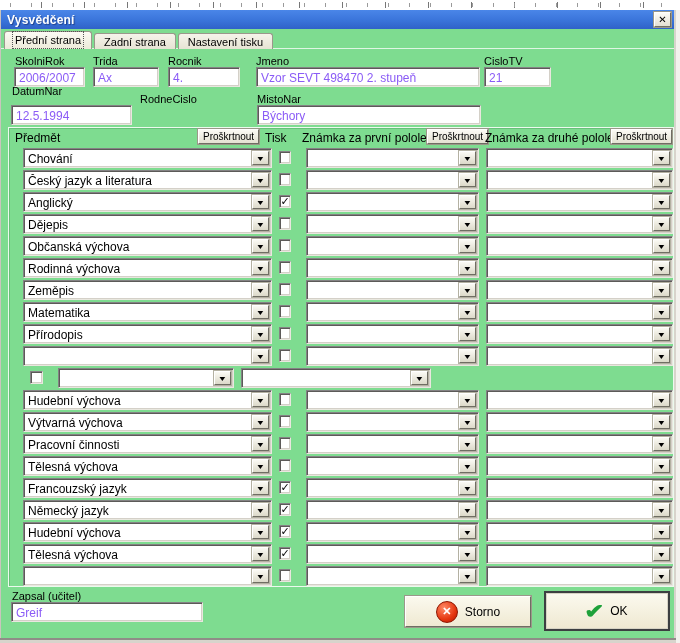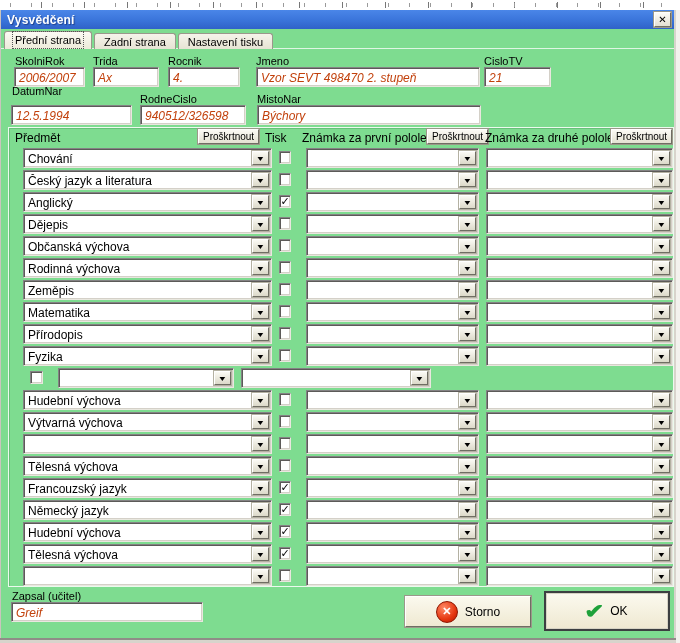--- a/index.html
+++ b/index.html
@@ -81,22 +81,22 @@
   }
   .tab.active .tab-label { outline:1px dotted #555; outline-offset:2px; }
 
   
   .lbl { position:absolute; font-size:11px; color:#000; white-space:nowrap; }
   .tb {
     position:absolute; height:20px; background:#fff;
     border:1px solid #848284;
     border-right-color:#e9e7df; border-bottom-color:#e9e7df;
     box-shadow:inset 1px 1px 0 #5c5a58, inset -1px -1px 0 #d4d0c8;
-    font-size:12px; color:#c2410c; padding:3px 3px 0 4px;
-    white-space:nowrap; overflow:hidden;font-style:italic;
+    font-size:12px; color:#8b5cf6; padding:3px 3px 0 4px;
+    white-space:nowrap; overflow:hidden;
   }
 
   
   .grid-frame {
     position:absolute; left:7px; top:98px; width:666px; height:460px;
     border:1px solid rgba(255,255,255,.85);
     box-shadow:inset 1px 1px 0 rgba(60,140,80,.35);
   }
   .hdr-lbl { position:absolute; font-size:12px; color:#000; white-space:nowrap; top:3px; }
   .mini-btn {
@@ -206,21 +206,20 @@
     <span class="lbl" style="left:167px;top:26px;">Rocnik</span>
     <div class="tb" style="left:167px;top:38px;width:72px;">4.</div>
     <span class="lbl" style="left:255px;top:26px;">Jmeno</span>
     <div class="tb" style="left:255px;top:38px;width:224px;">Vzor SEVT 498470 2. stupeň</div>
     <span class="lbl" style="left:483px;top:26px;">CisloTV</span>
     <div class="tb" style="left:483px;top:38px;width:67px;">21</div>
 
     <span class="lbl" style="left:11px;top:56px;">DatumNar</span>
     <div class="tb" style="left:10px;top:76px;width:121px;">12.5.1994</div>
     <span class="lbl" style="left:139px;top:64px;">RodneCislo</span>
-    <div class="tb" style="left:139px;top:76px;width:106px;">940512/326598</div>
     <span class="lbl" style="left:256px;top:64px;">MistoNar</span>
     <div class="tb" style="left:256px;top:76px;width:224px;">Býchory</div>
 
     <div class="grid-frame">
       <span class="hdr-lbl" style="left:6px;">Předmět</span>
       <button class="mini-btn" style="left:189px;">Proškrtnout</button>
       <span class="hdr-lbl" style="left:256px;">Tisk</span>
       <span class="hdr-lbl" style="left:293px;">Známka za první pololetí</span>
       <button class="mini-btn" style="left:418px;">Proškrtnout</button>
       <span class="hdr-lbl" style="left:476px;">Známka za druhé pololetí</span>
@@ -420,21 +419,20 @@
     <div class="dd znamka2-dd">
       <span class="dd-text"></span>
       <span class="dd-btn">
                 <span class="arr">▼</span>
               </span>
     </div>
   </div>
 
   <div class="grid-row">
     <div class="dd subject-dd">
-      <span class="dd-text">Fyzika</span>
       <span class="dd-btn">
                 <span class="arr">▼</span>
               </span>
     </div>
     <div class="cb"></div>
     <div class="dd znamka1-dd">
       <span class="dd-text"></span>
       <span class="dd-btn">
                 <span class="arr">▼</span>
               </span>
@@ -502,20 +500,21 @@
     <div class="dd znamka2-dd">
       <span class="dd-text"></span>
       <span class="dd-btn">
                 <span class="arr">▼</span>
               </span>
     </div>
   </div>
 
   <div class="grid-row">
     <div class="dd subject-dd">
+      <span class="dd-text">Pracovní činnosti</span>
       <span class="dd-btn">
                 <span class="arr">▼</span>
               </span>
     </div>
     <div class="cb"></div>
     <div class="dd znamka1-dd">
       <span class="dd-text"></span>
       <span class="dd-btn">
                 <span class="arr">▼</span>
               </span>

